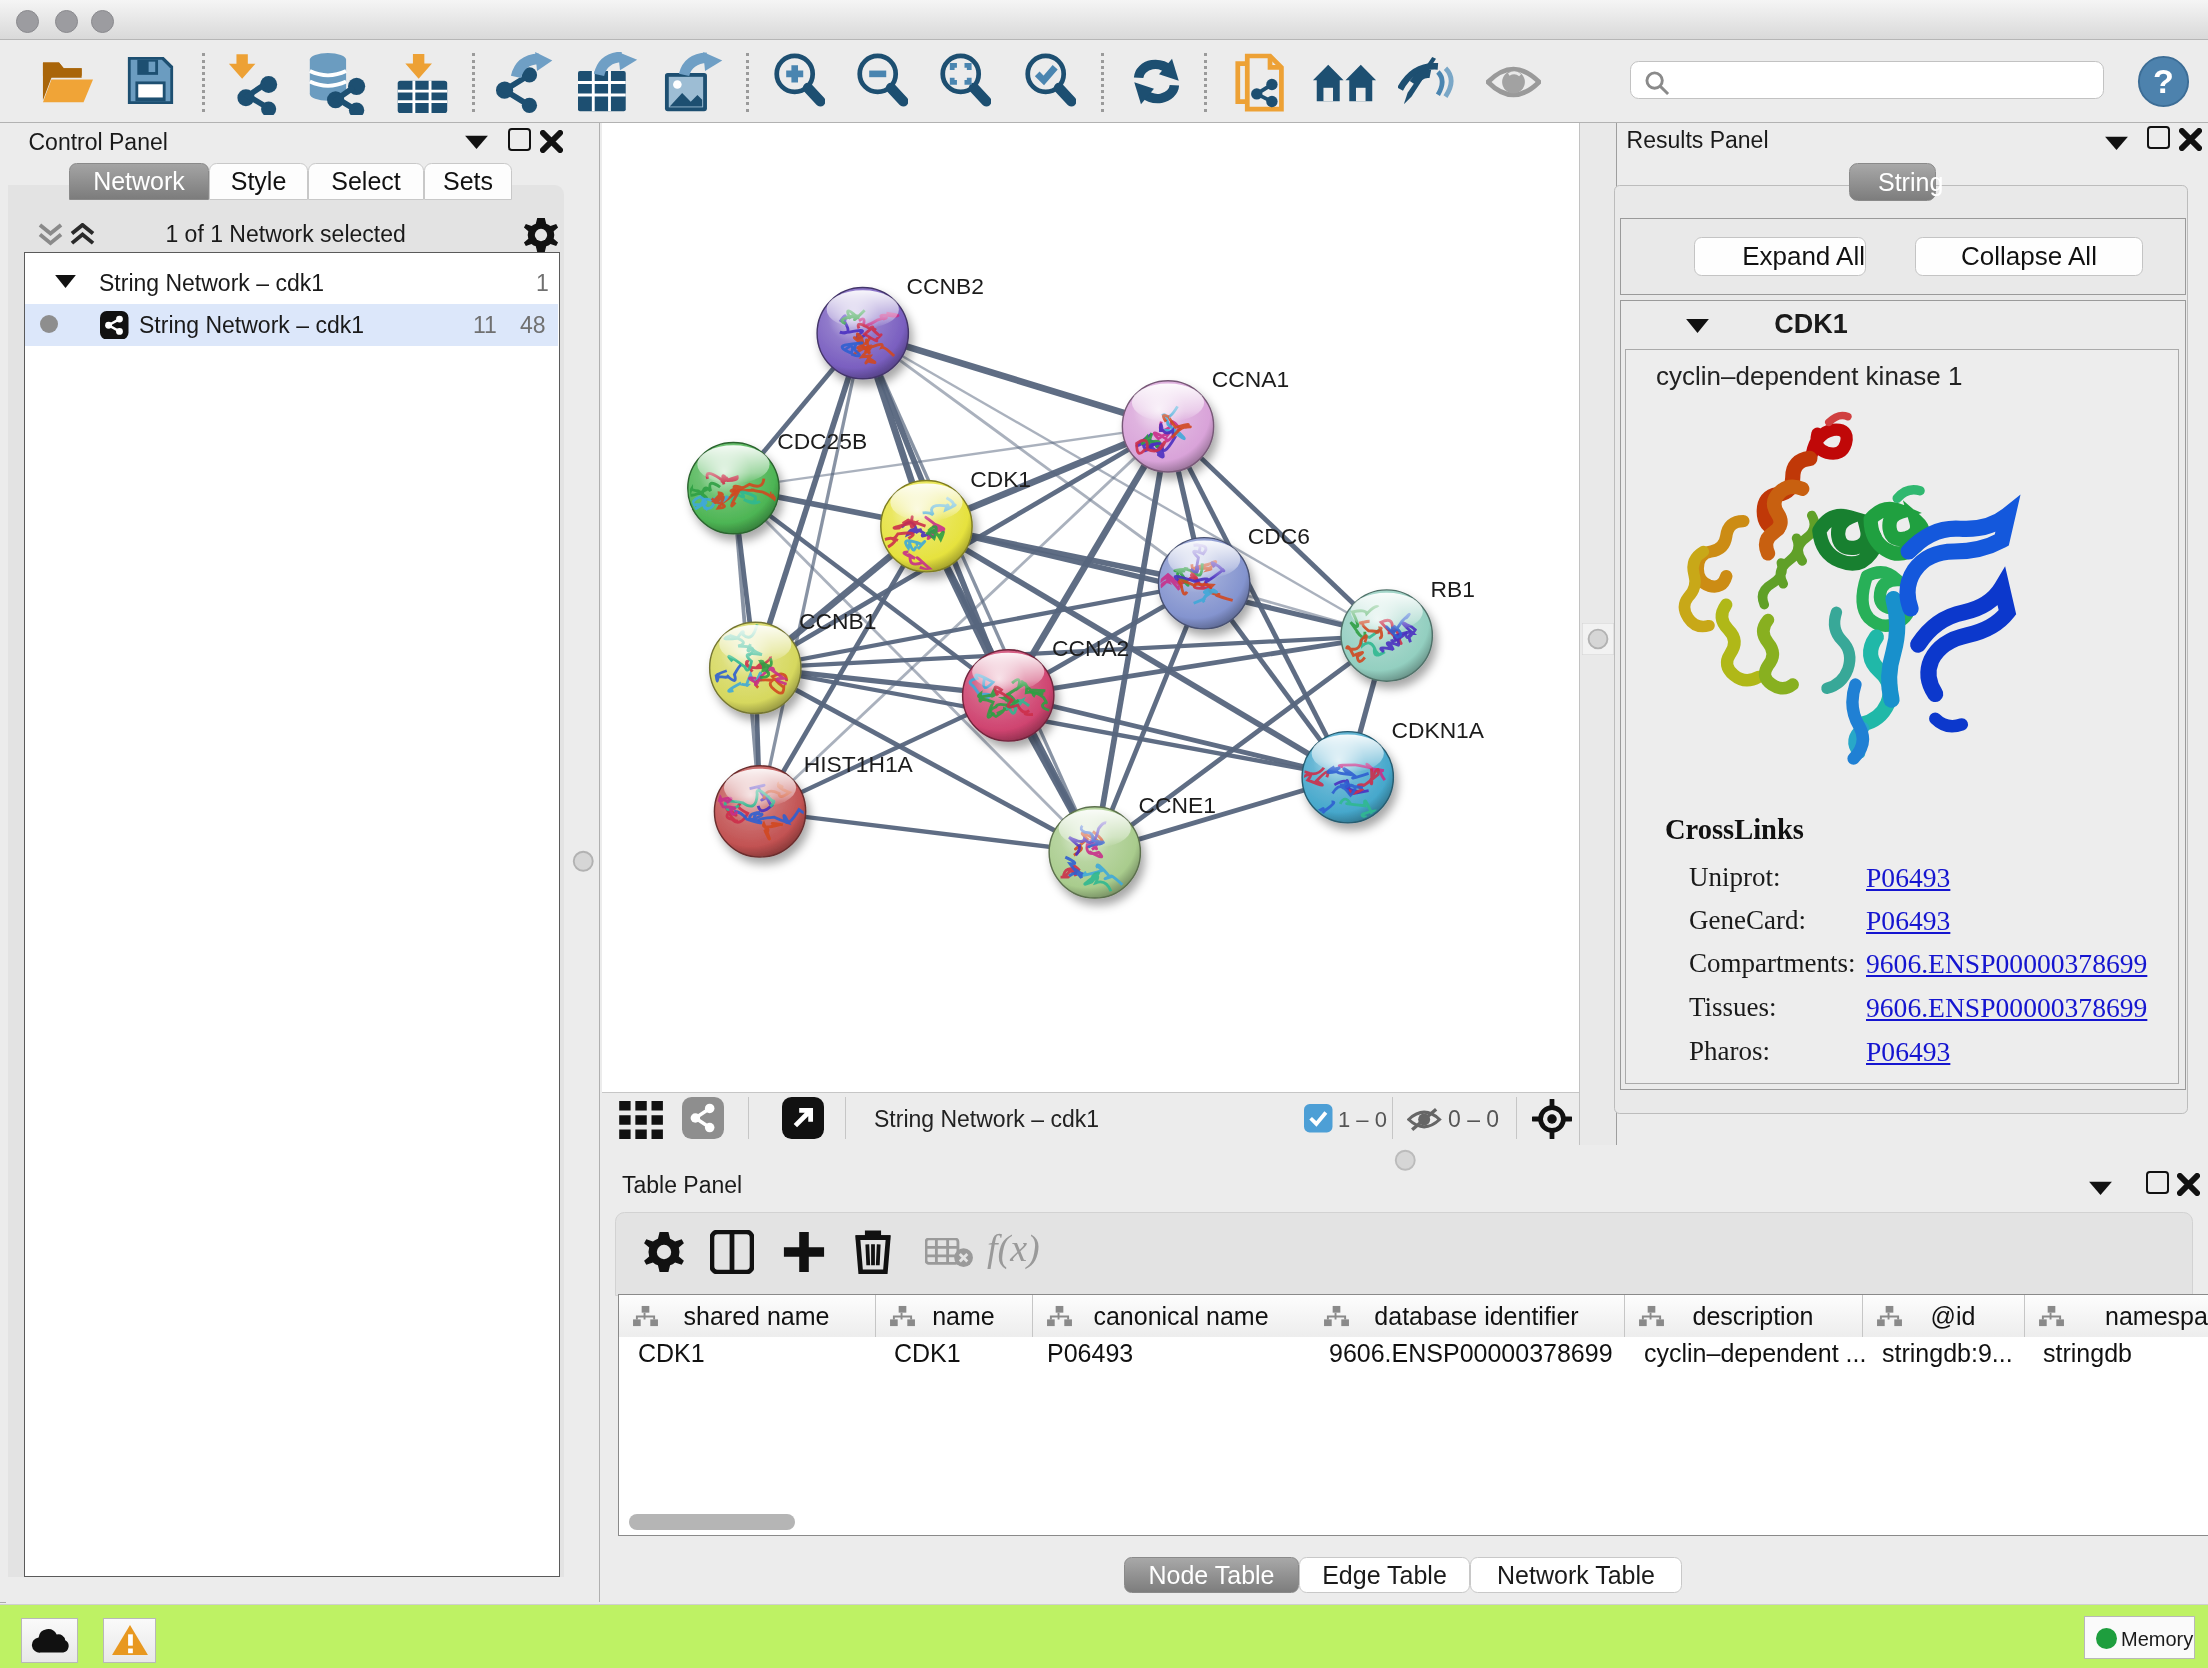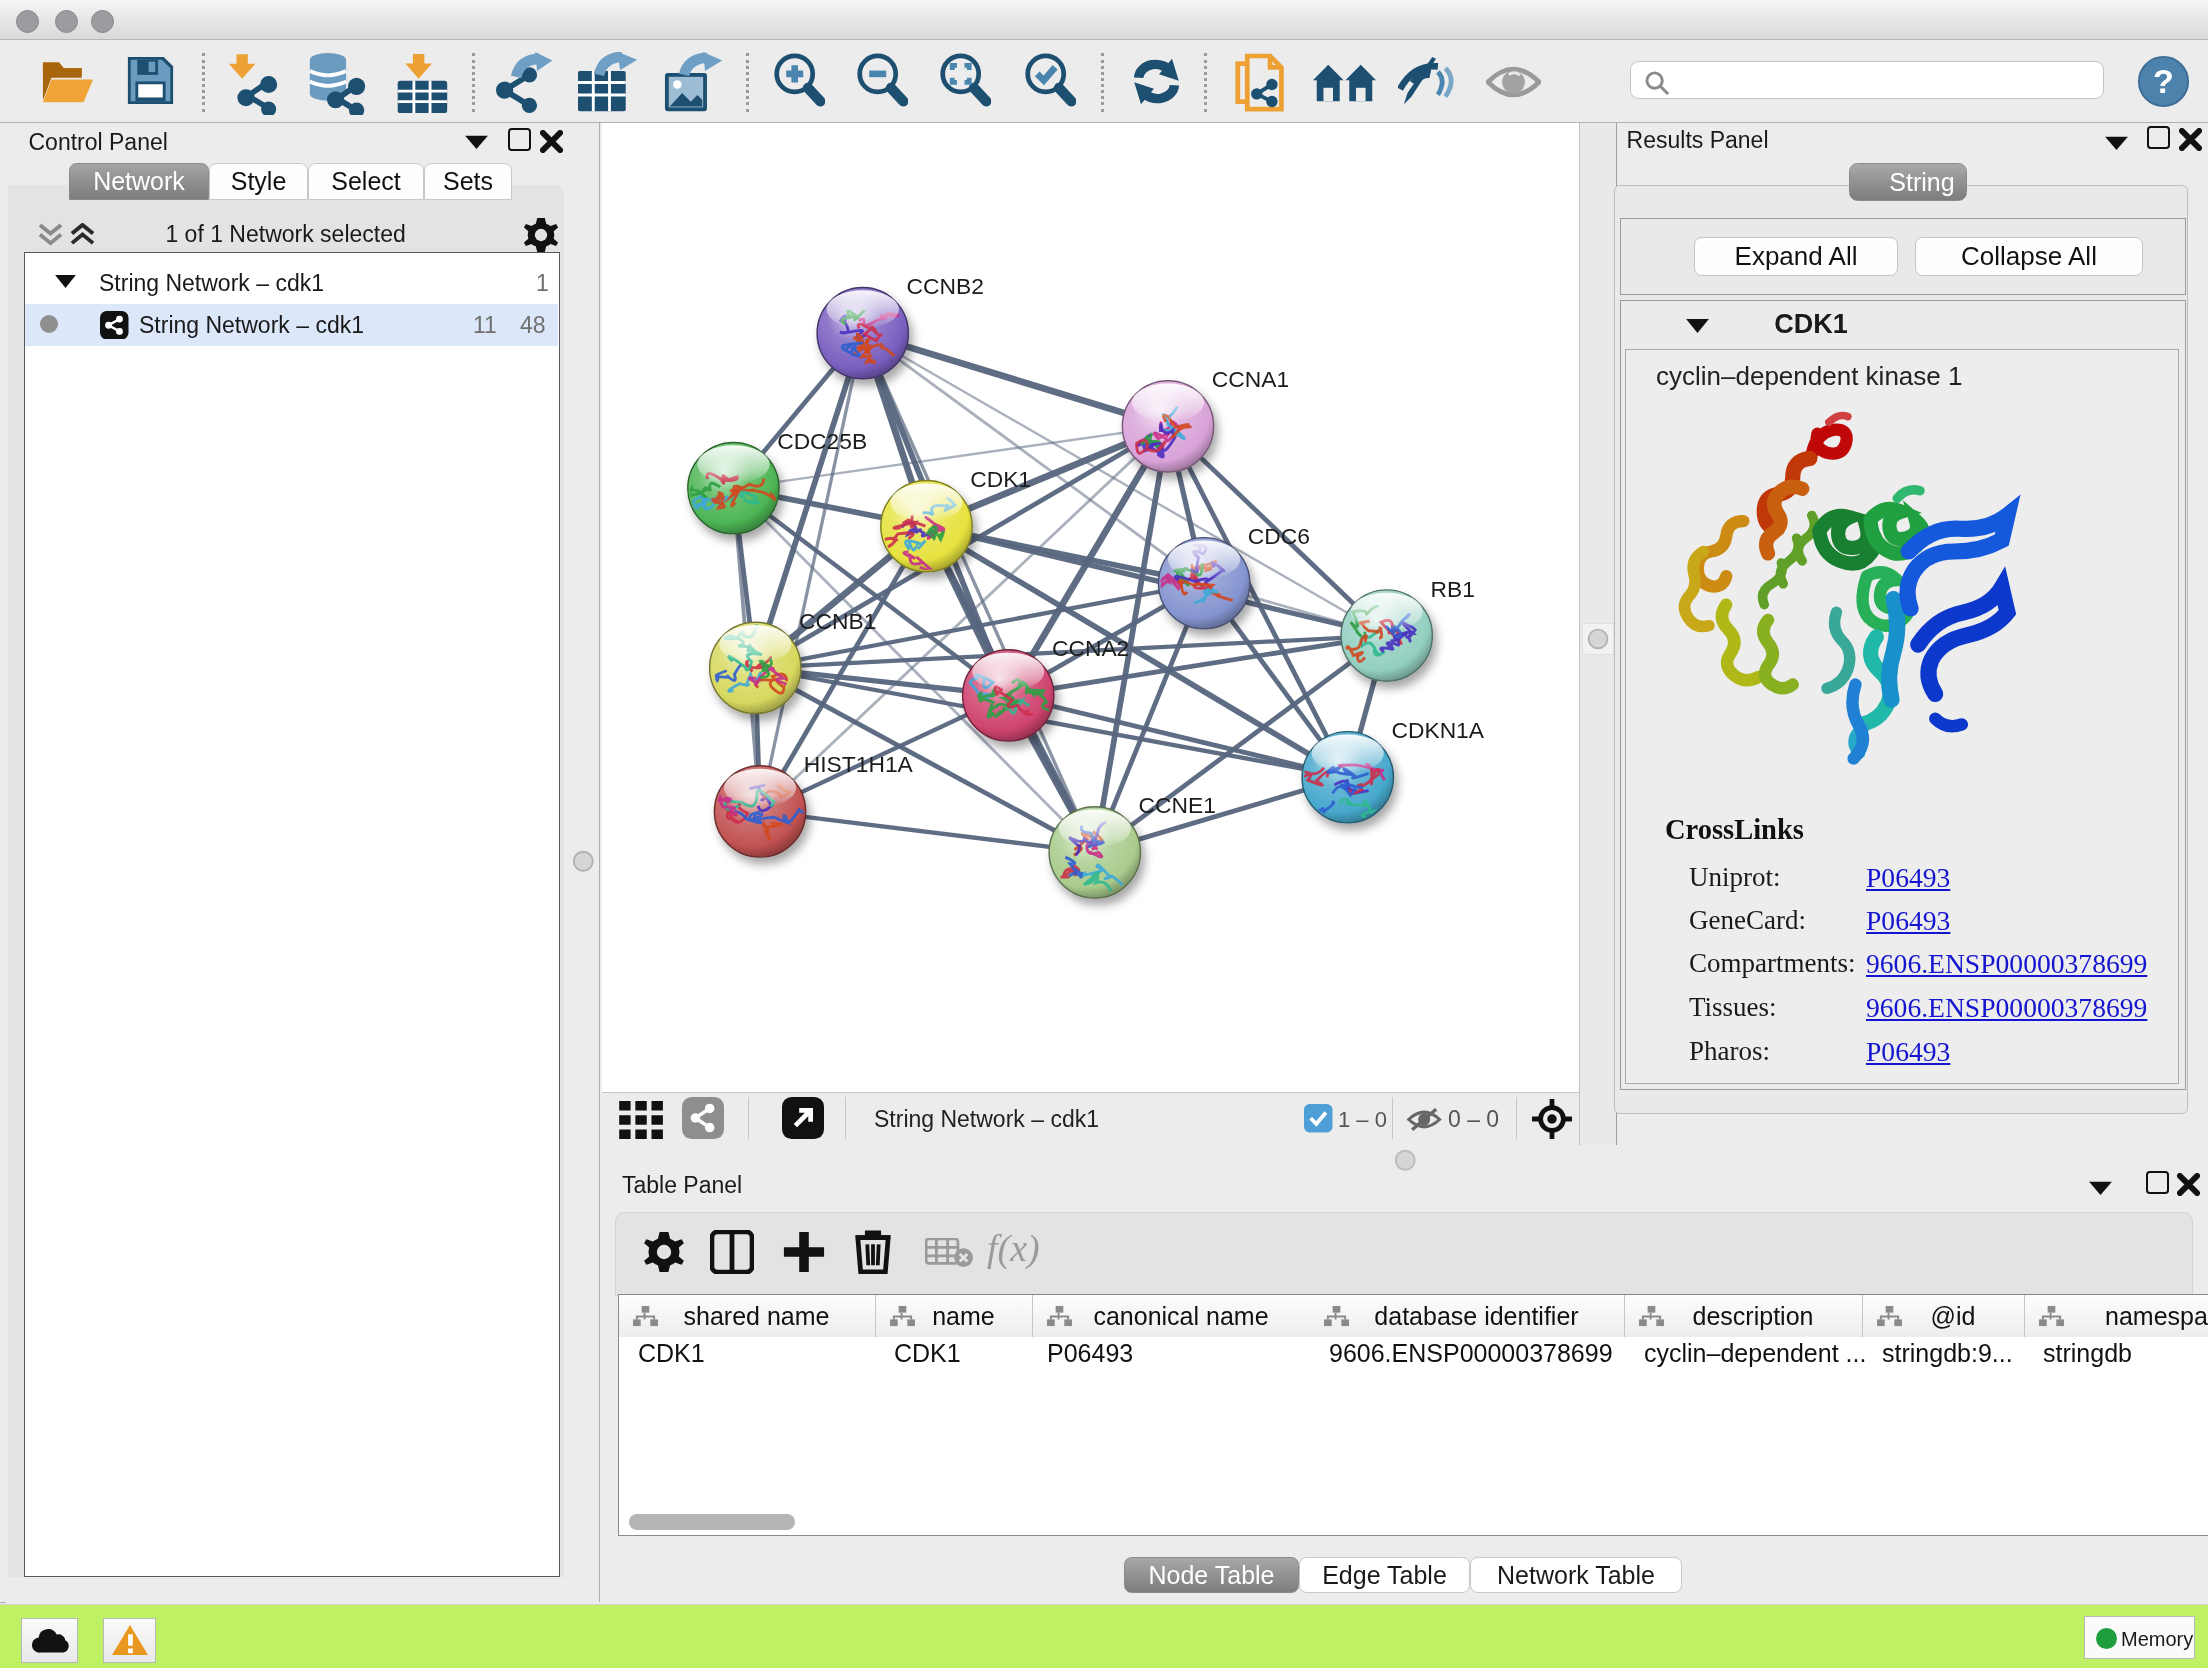--- a/index.html
+++ b/index.html
@@ -679,24 +679,24 @@
 <div id="rpanel" class="abs">
   <div class="ptitle abs" style="left:7.6px;top:3.8px;">Results Panel</div>
   <svg class="abs" style="left:484px;top:9.5px;" width="27" height="19" viewBox="0 0 28 20">
       <path d="M2 4 L26 4 L14 18 Z" fill="#111"></path>
     </svg>
   <div class="abs" style="left:528px;top:2.9px;width:23px;height:23px;border:2.9px solid #111;border-radius:3.8px;"></div>
   <svg class="abs" style="left:560px;top:4.8px;" width="23" height="23" viewBox="0 0 24 24">
       <path d="M3 3 L21 21 M21 3 L3 21" stroke="#111" stroke-width="6" stroke-linecap="round"></path>
     </svg>
 </div>
-<div class="abs" style="left:1849px;top:163px;width:118px;height:38px;background:linear-gradient(#a8a8a8,#7d7d7d);border:1px solid #8a8a8a;border-radius:8.6px;color:#fff;font-size:25px;text-align:center;line-height:36px;z-index:6;padding-left:28px;">String</div>
+<div class="abs" style="left:1849px;top:163px;width:87px;height:38px;background:linear-gradient(#a8a8a8,#7d7d7d);border:1px solid #8a8a8a;border-radius:8.6px;color:#fff;font-size:25px;text-align:center;line-height:36px;z-index:6;padding-left:28px;">String</div>
 <div id="rp-box" class="abs"></div>
 <div id="rp-expbox" class="abs">
-  <div class="rbtn" style="left:73px;width:204px;">Expand All</div>
+  <div class="rbtn" style="left:73px;width:172px;text-align:right;">Expand All</div>
   <div class="rbtn" style="left:294px;width:228px;">Collapse All</div>
 </div>
 <div id="rp-cdkbox" class="abs">
   <svg class="abs" style="left:64px;top:16px;" width="25" height="18" viewBox="0 0 26 19">
       <path d="M1 2 L25 2 L13 17 Z" fill="#111"></path>
     </svg>
   <div class="abs" style="left:0;top:7.6px;width:380px;text-align:center;font-size:27px;font-weight:bold;">CDK1</div>
 </div>
 <div id="rp-descbox" class="abs">
   <div class="abs" style="left:30px;top:11.4px;font-size:26px;color:#222;">cyclin–dependent kinase 1</div>

